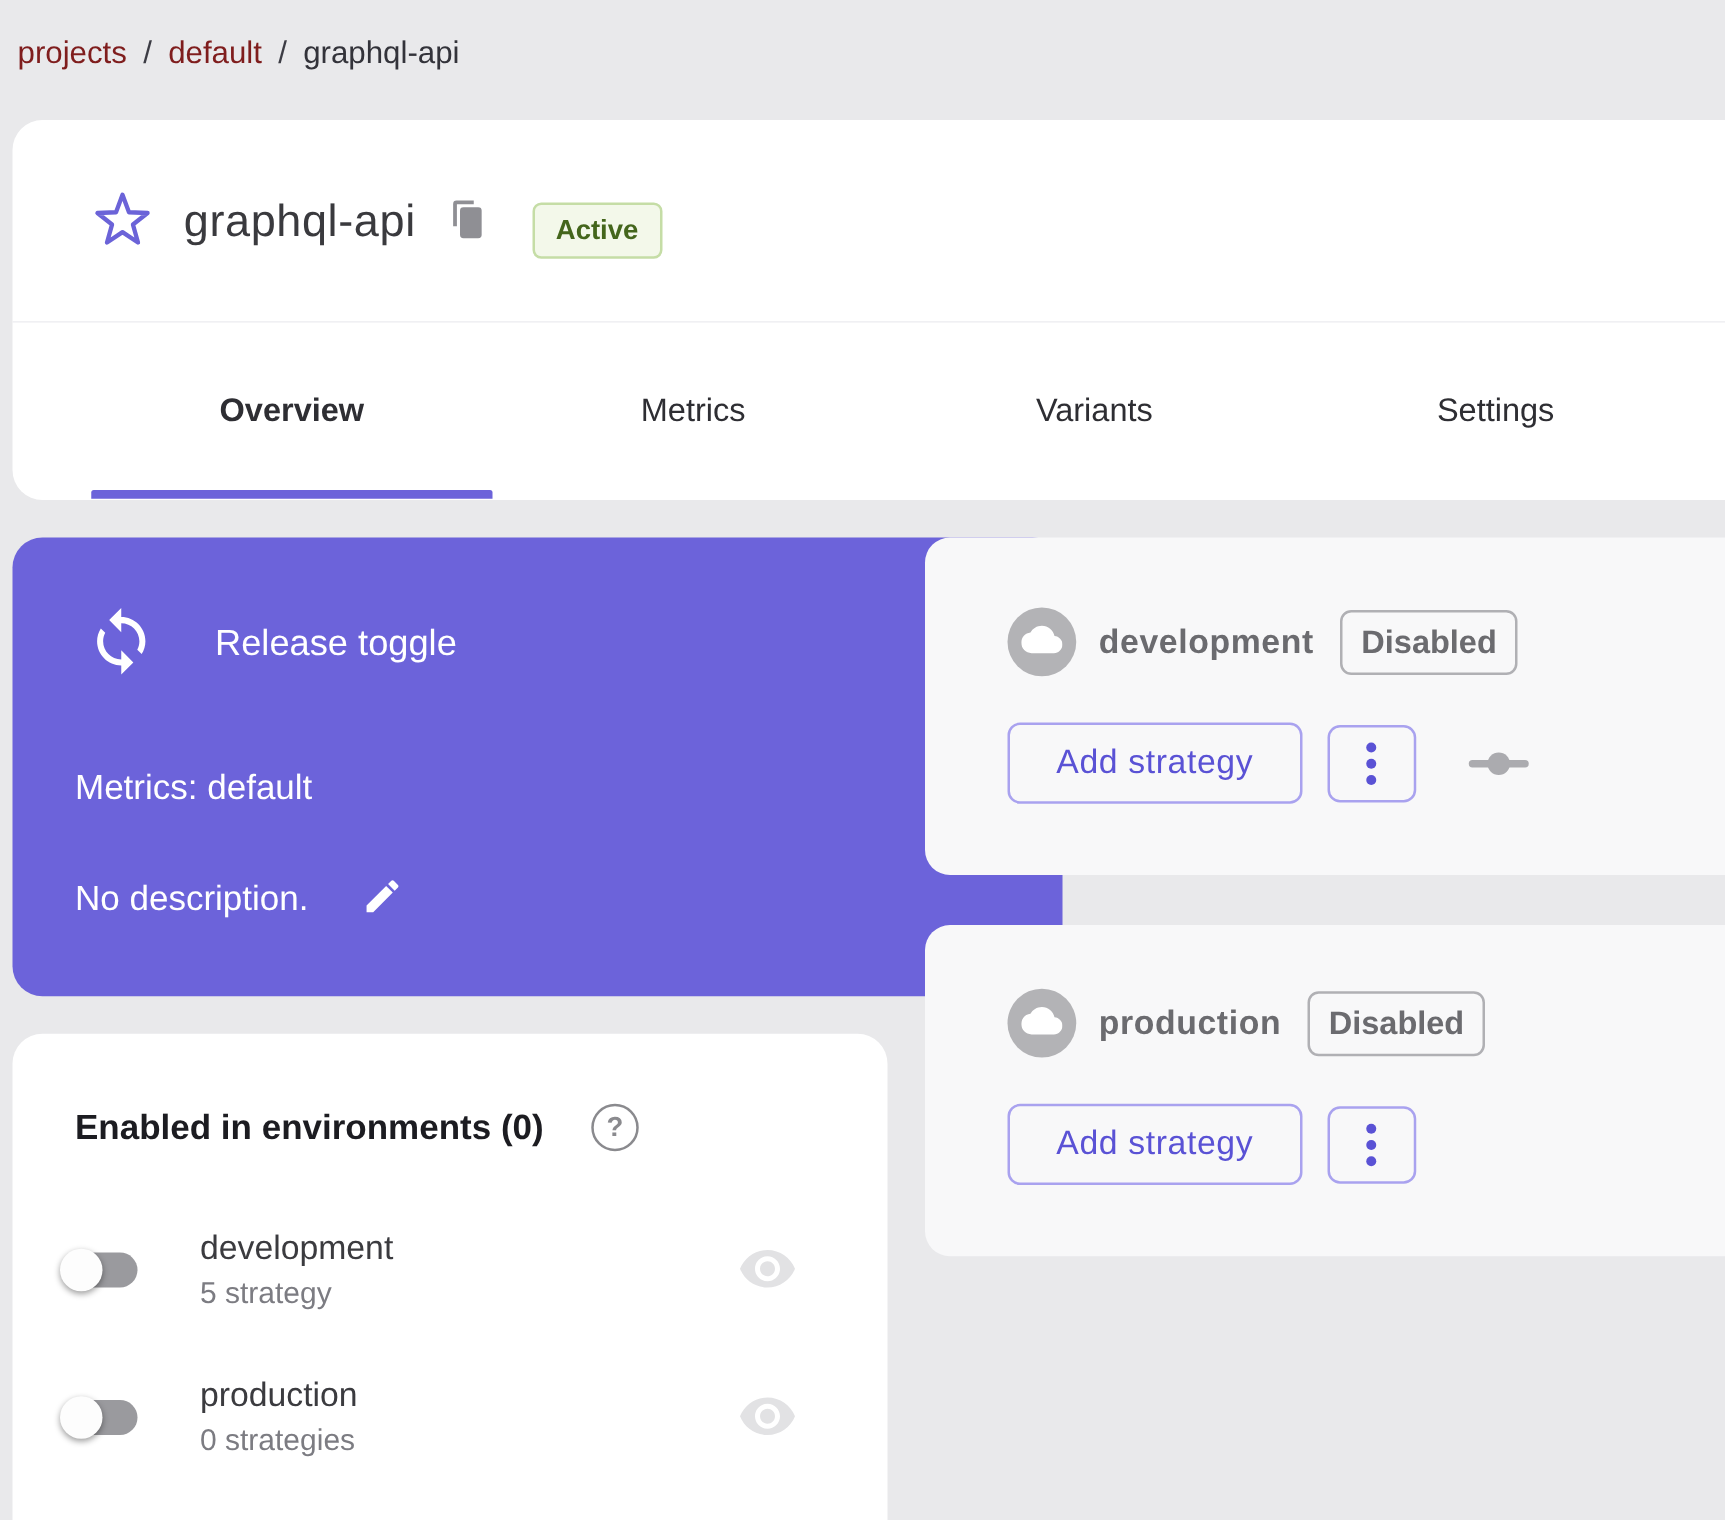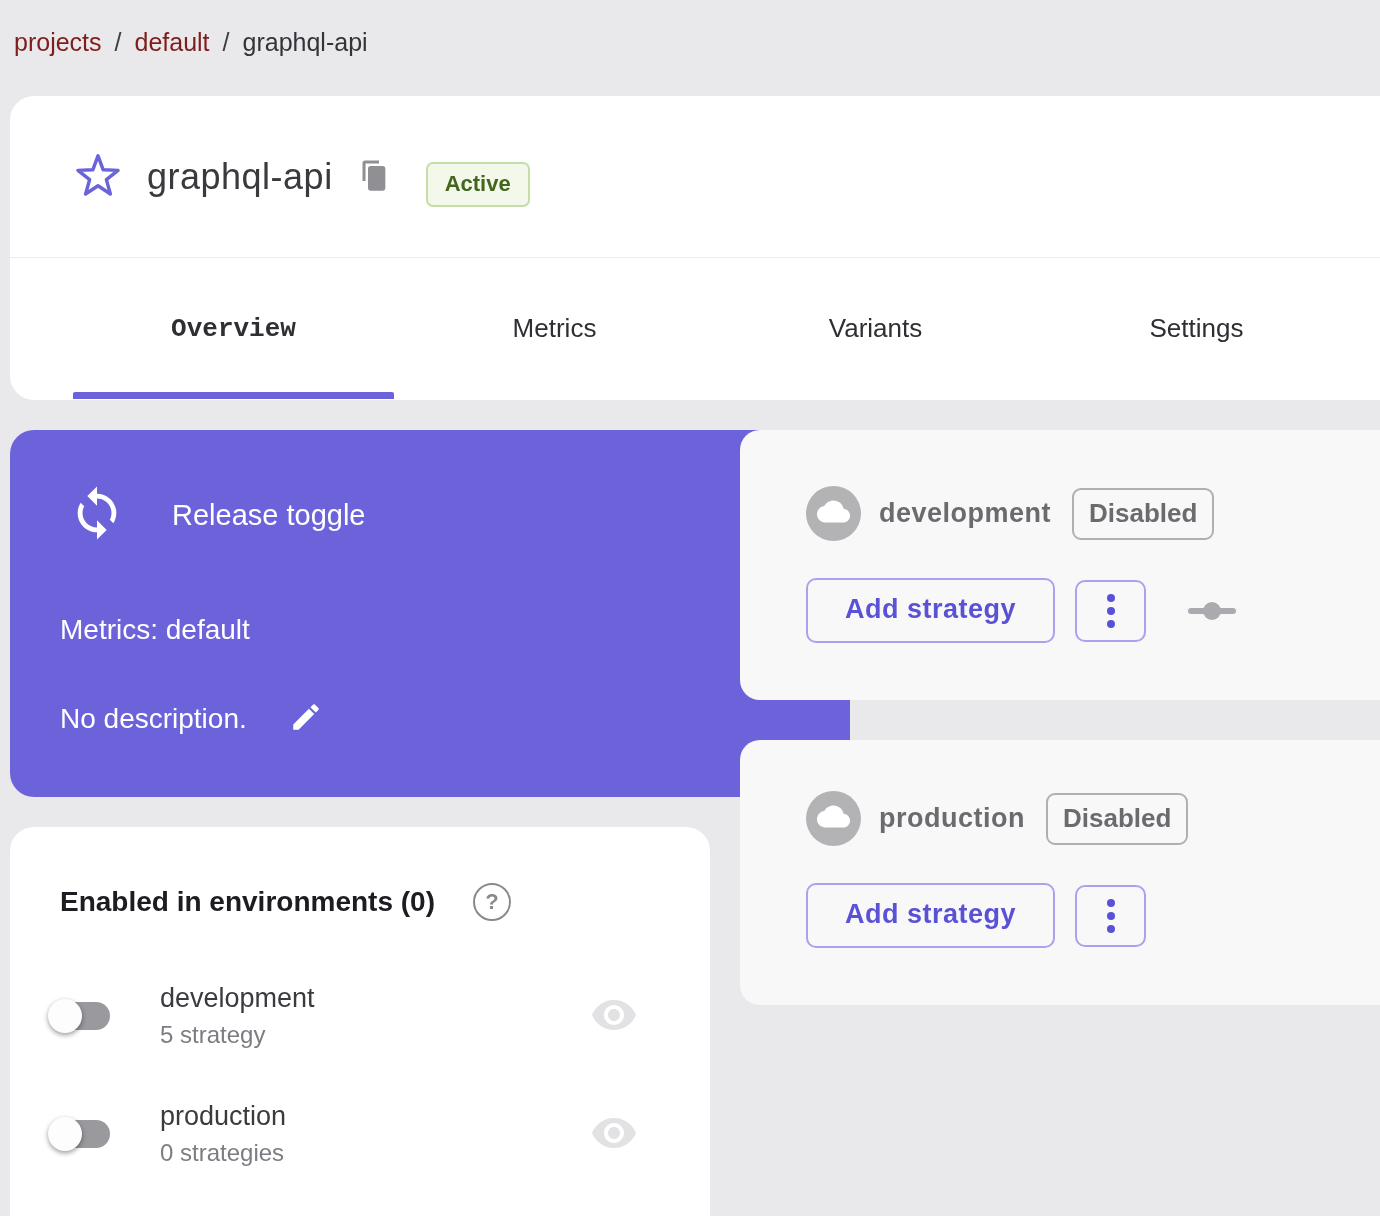--- a/index.html
+++ b/index.html
@@ -42,21 +42,21 @@
     margin-top: 16px;
   }
 
   .tabs-row { display: flex; padding-left: 63px; height: 141px; }
   .tab {
     width: 321px; height: 100%; position: relative;
     display: flex; align-items: center; justify-content: center;
     font-size: 26px; color: #2e2e33; cursor: pointer;
     background: none; border: none; font-family: inherit;
   }
-  .tab.active { font-weight: 700; font-family: Liberation Mono, monospace; }
+  .tab.active { font-weight: 700; }
   .tab.active .tab-indicator {
     position: absolute; left: 0; right: 0; bottom: 0; height: 7px;
     background: #6c63da; border-radius: 2px 2px 0 0;
   }
 
   
   .toggle-card {
     position: absolute; left: 10px; top: 430px; width: 840px; height: 367px;
     background: #6c63da; border-radius: 24px; color: #ffffff;
   }
@@ -111,21 +111,21 @@
   .env-name { font-size: 27px; font-weight: 700; color: #6b6b6f; margin-left: 18px; letter-spacing: .5px; }
   .disabled-chip {
     margin-left: 21px;
     border: 2px solid #b0b0b4; border-radius: 9px; background: transparent;
     color: #6b6b6f; font-weight: 700; font-size: 26px;
     padding: 8px 15px 9px;
   }
   .env-card-actions { display: flex; align-items: center; margin-top: 37px; }
   .add-strategy-btn {
     border: 2px solid #a9a2ef; border-radius: 10px; background: transparent;
-    color: #5a52d5; font-weight: 700; font-size: 27px; font-family: inherit;
+    color: #5a52d5; font-weight: 400; font-size: 27px; font-family: inherit;
     padding: 14px 37px 16px; cursor: pointer; letter-spacing: .5px;
   }
   .kebab-btn {
     margin-left: 20px; width: 71px; height: 62px;
     border: 2px solid #a9a2ef; border-radius: 10px; background: transparent;
     display: flex; flex-direction: column; align-items: center; justify-content: center;
     gap: 5px; cursor: pointer;
   }
   .kebab-dot { width: 8px; height: 8px; border-radius: 50%; background: #5a52d5; }
   .commit-icon { margin-left: 40px; display: flex; }

